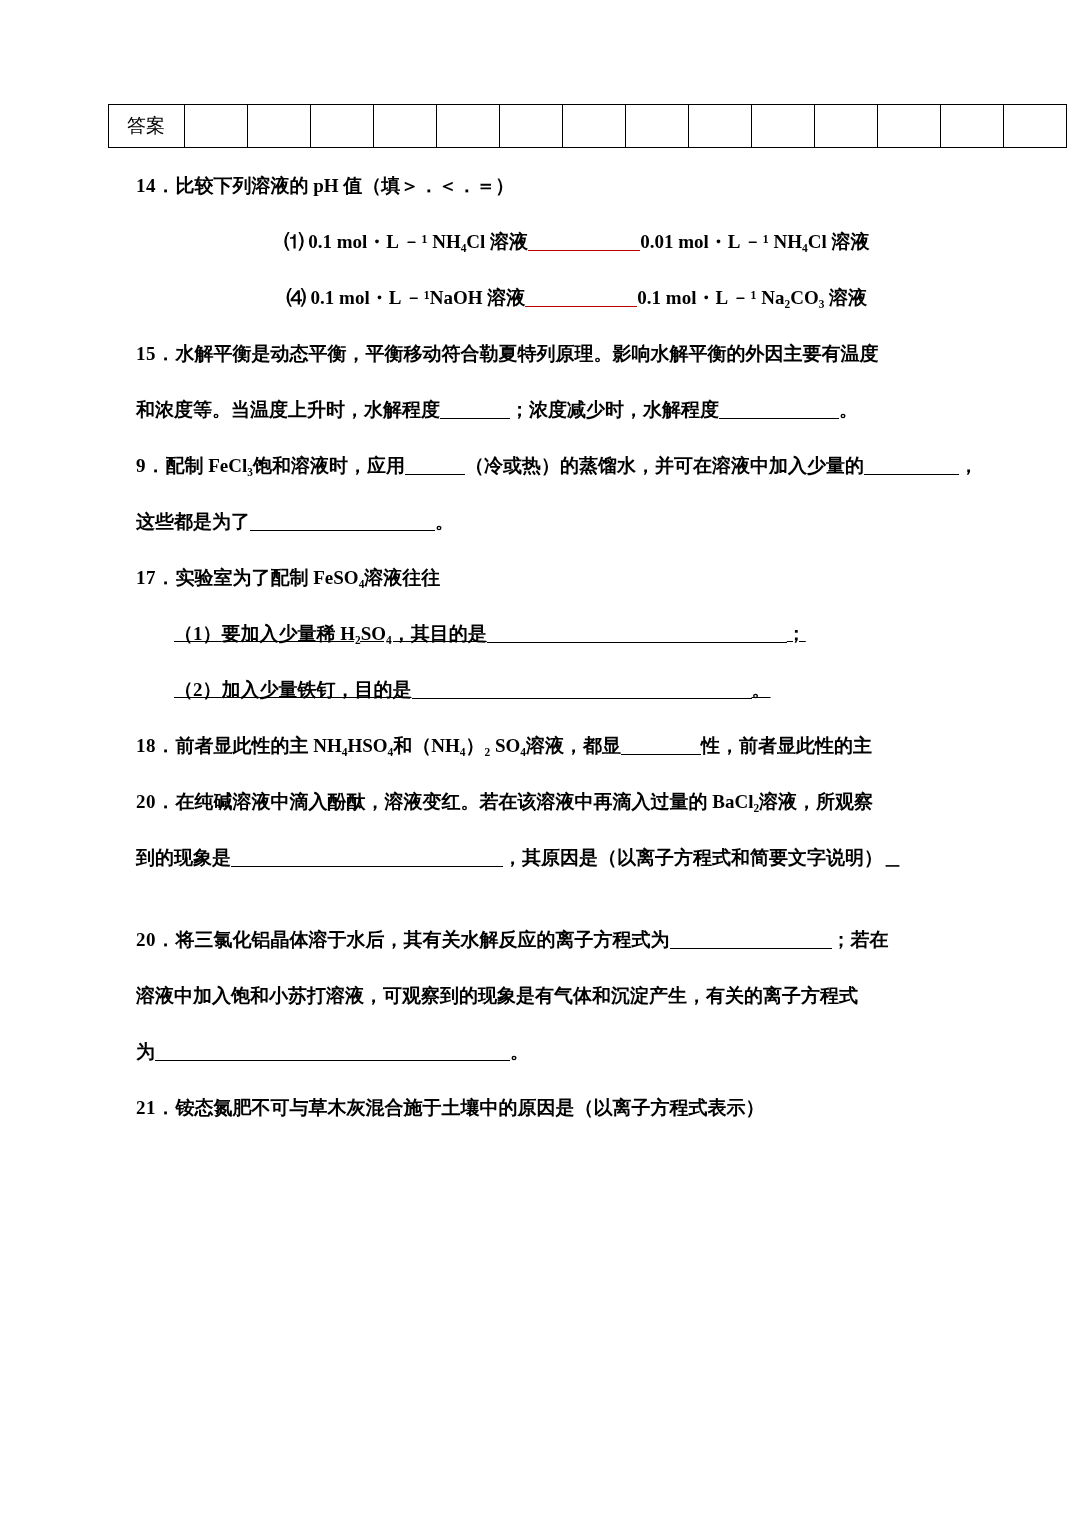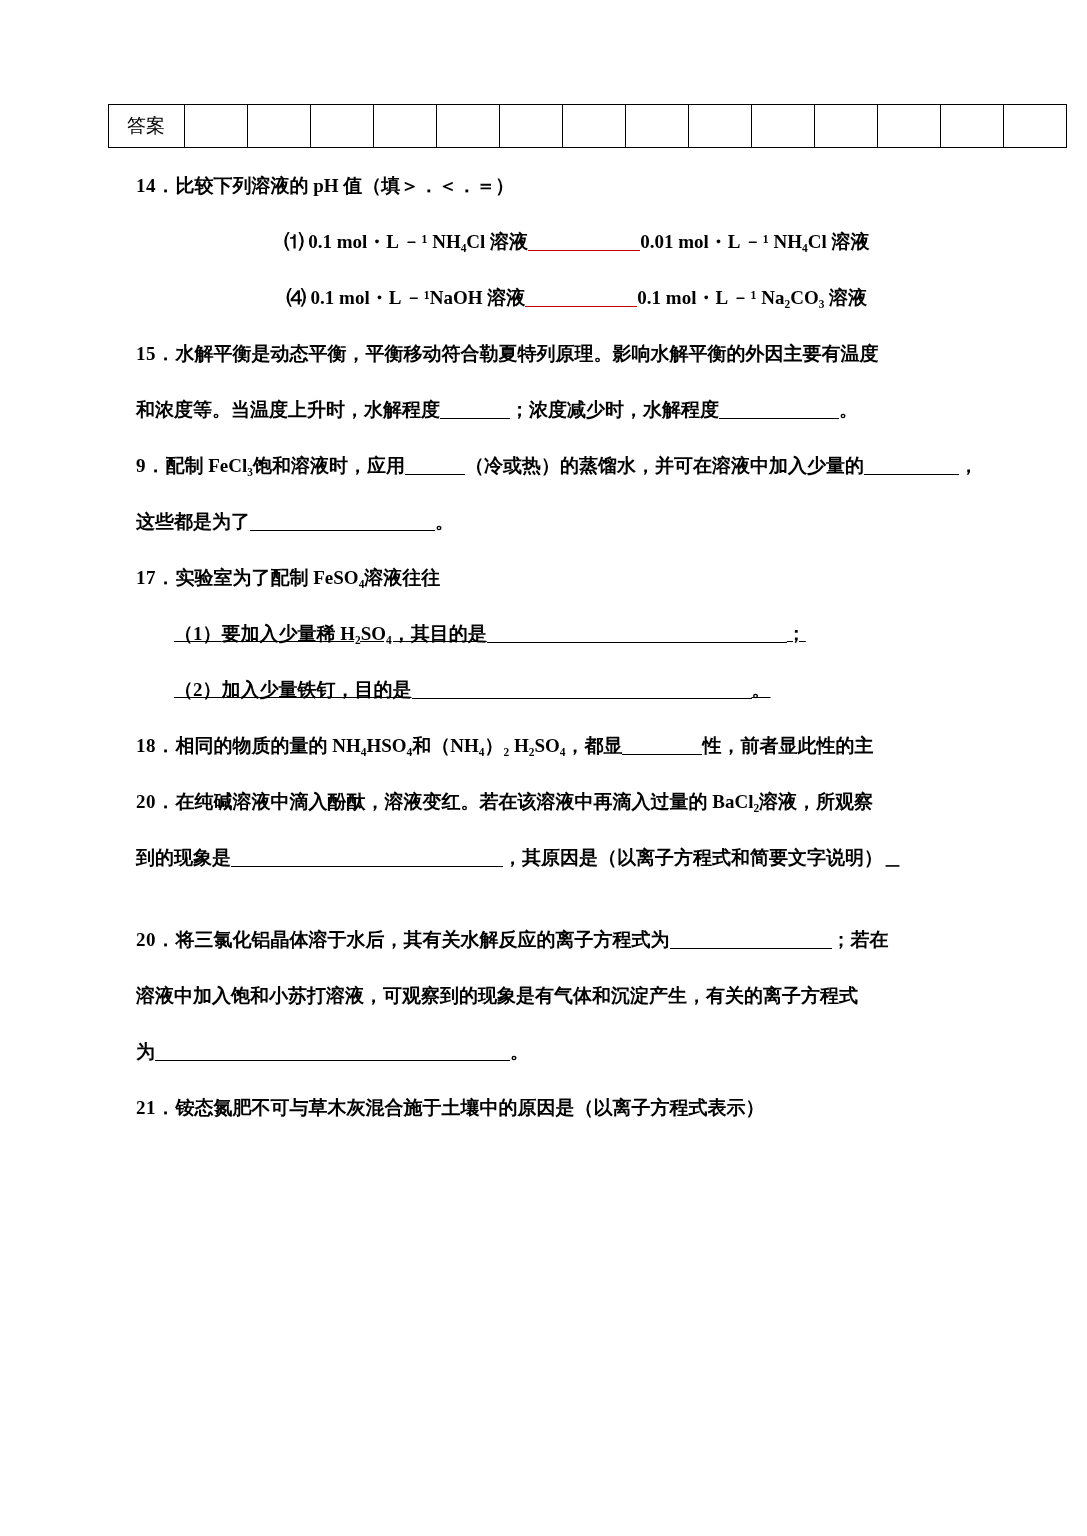--- a/index.html
+++ b/index.html
@@ -164,21 +164,21 @@
       <div class="para indent-sub">
         <span>（1）</span><span>要加入少量稀 H₂SO₄，其目的是</span><span class="blank b300"></span><span>；</span>
       </div>
       <div class="para indent-sub">
         <span>（2）</span><span>加入少量铁钉，目的是</span><span class="blank b340"></span><span>。</span>
       </div>
     </div>
 
     <div class="q">
       <div class="para">
-        <span class="num">18．</span><span>相同的物质的量的 NH₄HSO₄和（NH₄）₂ H₂SO₄，都显</span><span class="blank b80"></span><span>性，前者显此性的主</span>
+        <span class="num">18．</span><span>前者显此性的主 NH₄HSO₄和（NH₄）₂ SO₄溶液，都显</span><span class="blank b80"></span><span>性，前者显此性的主</span>
       </div>
     </div>
 
     <div class="q">
       <div class="para">
         <span class="num">20．</span><span>在纯碱溶液中滴入酚酞，溶液变红。若在该溶液中再滴入过量的 BaCl₂溶液，所观察</span>
       </div>
       <div class="para">
         <span>到的现象是</span><span class="blank b270"></span><span>，其原因是（以离子方程式和简要文字说明）</span><span>＿</span>
       </div>

